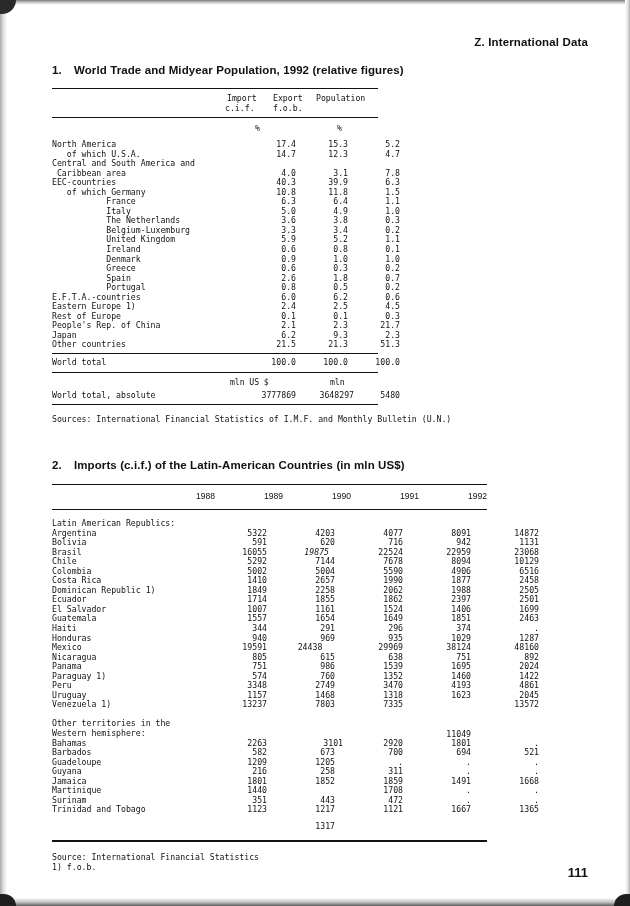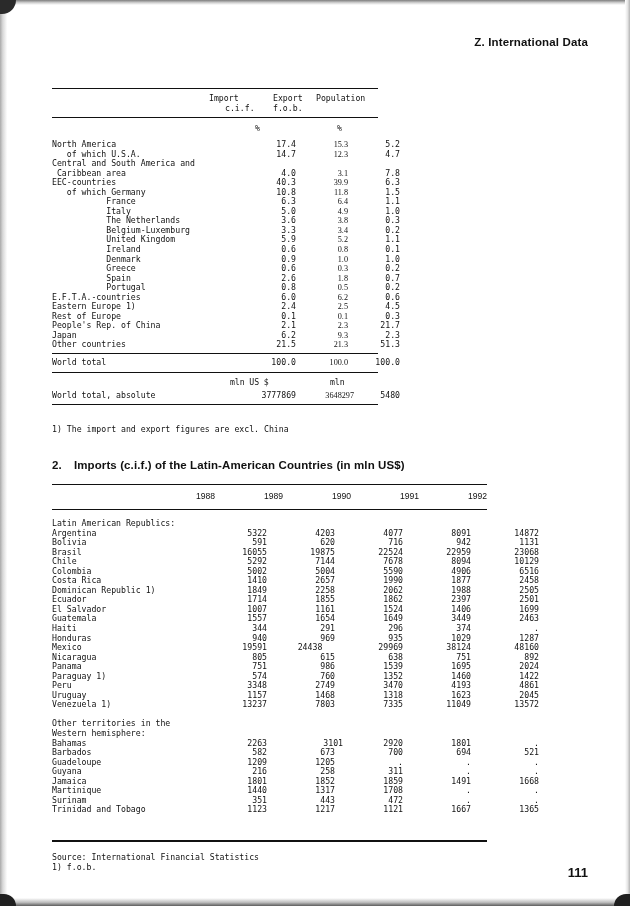--- a/index.html
+++ b/index.html
@@ -127,21 +127,21 @@
   .t1-c1, .t1-c2, .t1-c3 {
     position: absolute;
     top: 0;
     text-align: right;
     font-family: "DejaVu Sans Mono", monospace;
     font-size: 8.2px;
     line-height: 9.55px;
     white-space: pre;
   }
   .t1-c1 { left: 196px; width: 48px; }
-  .t1-c2 { left: 248px; width: 48px; font-family: Liberation Serif, serif; }
+  .t1-c2 { left: 248px; width: 48px; }
   .t1-c3 { left: 300px; width: 48px; }
 
   
   .t2-body {
     position: absolute;
     left: 52px;
   }
   .t2-row {
     position: relative;
     height: 9.55px;
@@ -200,28 +200,29 @@
   <div class="edge-top"></div>
   <div class="edge-left"></div>
   <div class="edge-right"></div>
   <div class="edge-bottom"></div>
   <div class="corner-tl"></div>
   <div class="corner-bl"></div>
   <div class="corner-br"></div>
 
   <div class="running-head">Z. International Data</div>
 
+  <div class="tbl-title" style="top:64px;"><span class="num">1.</span><span>World Trade and Midyear Population, 1992 (relative figures)</span></div>
 
   <div class="rule" style="left:52px; top:88px; width:326px; height:1.4px;"></div>
   <div class="rule" style="left:52px; top:117px; width:326px; height:1.4px;"></div>
   <div class="rule" style="left:52px; top:353px; width:326px; height:1.4px;"></div>
   <div class="rule" style="left:52px; top:372px; width:326px; height:1.4px;"></div>
   <div class="rule" style="left:52px; top:404px; width:326px; height:1.4px;"></div>
 
-  <div class="t1-hrow" style="left:209px; top:94px;text-align:right;">Import</div>
+  <div class="t1-hrow" style="left:227px; top:94px;text-align:right;">Import</div>
   <div class="t1-hrow" style="left:225px; top:103.5px;">c.i.f.</div>
   <div class="t1-hrow" style="left:273px; top:94px;">Export</div>
   <div class="t1-hrow" style="left:273px; top:103.5px;">f.o.b.</div>
   <div class="t1-hrow" style="left:316px; top:94px;">Population</div>
   <div class="t1-hrow" style="left:255px; top:124px;">%</div>
   <div class="t1-hrow" style="left:337px; top:124px;">%</div>
 
   <div class="t1-body" id="t1-body" style="top:140px;">
       <div class="t1-row">
         <span class="t1-label">North America</span>
@@ -367,21 +368,21 @@
   <div class="mono" style="position:absolute; left:230px; top:378px;">mln US $</div>
   <div class="mono" style="position:absolute; left:330px; top:378px;">mln</div>
 
   <div class="t1-row" style="position:absolute; left:52px; top:391px; width:326px;">
     <span class="t1-label">World total, absolute</span>
     <span class="t1-c1" style="left:186px; width:58px;">3777869</span>
     <span class="t1-c2" style="left:244px; width:58px;">3648297</span>
     <span class="t1-c3" style="left:302px; width:46px;">5480</span>
   </div>
 
-  <div class="note" style="top:424px;">1) The import and export figures are excl. China</div>
+  <div class="note" style="top:414px;">Sources: International Financial Statistics of I.M.F. and Monthly Bulletin (U.N.)</div>
 
   <div class="tbl-title" style="top:459px;"><span class="num">2.</span><span>Imports (c.i.f.) of the Latin-American Countries (in mln US$)</span></div>
 
   <div class="rule" style="left:52px; top:484px; width:435px; height:1.4px;"></div>
   <div class="rule" style="left:52px; top:509px; width:435px; height:1.4px;"></div>
   <div class="rule" style="left:52px; top:840px; width:435px; height:1.6px;"></div>
 
   <div id="t2-head">
       <div class="t2-hcell" style="left: 165px; top: 491px; position: absolute;">1988</div>
       <div class="t2-hcell" style="left: 233px; top: 491px; position: absolute;">1989</div>
@@ -406,21 +407,21 @@
         <span class="t2-label">Bolivia</span>
         <span class="t2-cell" style="left: 165px;">591</span>
         <span class="t2-cell" style="left: 233px;">620</span>
         <span class="t2-cell" style="left: 301px;">716</span>
         <span class="t2-cell" style="left: 369px;">942</span>
         <span class="t2-cell" style="left: 437px;">1131</span>
       </div>
       <div class="t2-row">
         <span class="t2-label">Brasil</span>
         <span class="t2-cell" style="left: 165px;">16055</span>
-        <span class="t2-cell" style="left: 233px;">19875</span>
+        <span class="t2-cell" style="left: 227px; font-style: italic;">19875</span>
         <span class="t2-cell" style="left: 301px;">22524</span>
         <span class="t2-cell" style="left: 369px;">22959</span>
         <span class="t2-cell" style="left: 437px;">23068</span>
       </div>
       <div class="t2-row">
         <span class="t2-label">Chile</span>
         <span class="t2-cell" style="left: 165px;">5292</span>
         <span class="t2-cell" style="left: 233px;">7144</span>
         <span class="t2-cell" style="left: 301px;">7678</span>
         <span class="t2-cell" style="left: 369px;">8094</span>
@@ -464,21 +465,21 @@
         <span class="t2-cell" style="left: 233px;">1161</span>
         <span class="t2-cell" style="left: 301px;">1524</span>
         <span class="t2-cell" style="left: 369px;">1406</span>
         <span class="t2-cell" style="left: 437px;">1699</span>
       </div>
       <div class="t2-row">
         <span class="t2-label">Guatemala</span>
         <span class="t2-cell" style="left: 165px;">1557</span>
         <span class="t2-cell" style="left: 233px;">1654</span>
         <span class="t2-cell" style="left: 301px;">1649</span>
-        <span class="t2-cell" style="left: 369px;">3449</span>
+        <span class="t2-cell" style="left: 369px;">1851</span>
         <span class="t2-cell" style="left: 437px;">2463</span>
       </div>
       <div class="t2-row">
         <span class="t2-label">Haiti</span>
         <span class="t2-cell" style="left: 165px;">344</span>
         <span class="t2-cell" style="left: 233px;">291</span>
         <span class="t2-cell" style="left: 301px;">296</span>
         <span class="t2-cell" style="left: 369px;">374</span>
         <span class="t2-cell" style="left: 437px;">.</span>
       </div>
@@ -536,21 +537,21 @@
         <span class="t2-cell" style="left: 233px;">1468</span>
         <span class="t2-cell" style="left: 301px;">1318</span>
         <span class="t2-cell" style="left: 369px;">1623</span>
         <span class="t2-cell" style="left: 437px;">2045</span>
       </div>
       <div class="t2-row">
         <span class="t2-label">Venezuela 1)</span>
         <span class="t2-cell" style="left: 165px;">13237</span>
         <span class="t2-cell" style="left: 233px;">7803</span>
         <span class="t2-cell" style="left: 301px;">7335</span>
-        <span class="t2-cell" style="left: 369px;">11049</span>
+        <span class="t2-cell" style="left: 369px; margin-top: 30px;">11049</span>
         <span class="t2-cell" style="left: 437px;">13572</span>
       </div>
       <div class="t2-row"></div>
       <div class="t2-row">
         <span class="t2-label">Other territories in the</span>
       </div>
       <div class="t2-row">
         <span class="t2-label">Western hemisphere:</span>
       </div>
       <div class="t2-row">
@@ -589,21 +590,21 @@
         <span class="t2-label">Jamaica</span>
         <span class="t2-cell" style="left: 165px;">1801</span>
         <span class="t2-cell" style="left: 233px;">1852</span>
         <span class="t2-cell" style="left: 301px;">1859</span>
         <span class="t2-cell" style="left: 369px;">1491</span>
         <span class="t2-cell" style="left: 437px;">1668</span>
       </div>
       <div class="t2-row">
         <span class="t2-label">Martinique</span>
         <span class="t2-cell" style="left: 165px;">1440</span>
-        <span class="t2-cell" style="left: 233px;">1317</span>
+        <span class="t2-cell" style="left: 233px; margin-top: 36px;">1317</span>
         <span class="t2-cell" style="left: 301px;">1708</span>
         <span class="t2-cell" style="left: 369px;">.</span>
         <span class="t2-cell" style="left: 437px;">.</span>
       </div>
       <div class="t2-row">
         <span class="t2-label">Surinam</span>
         <span class="t2-cell" style="left: 165px;">351</span>
         <span class="t2-cell" style="left: 233px;">443</span>
         <span class="t2-cell" style="left: 301px;">472</span>
         <span class="t2-cell" style="left: 369px;">.</span>

